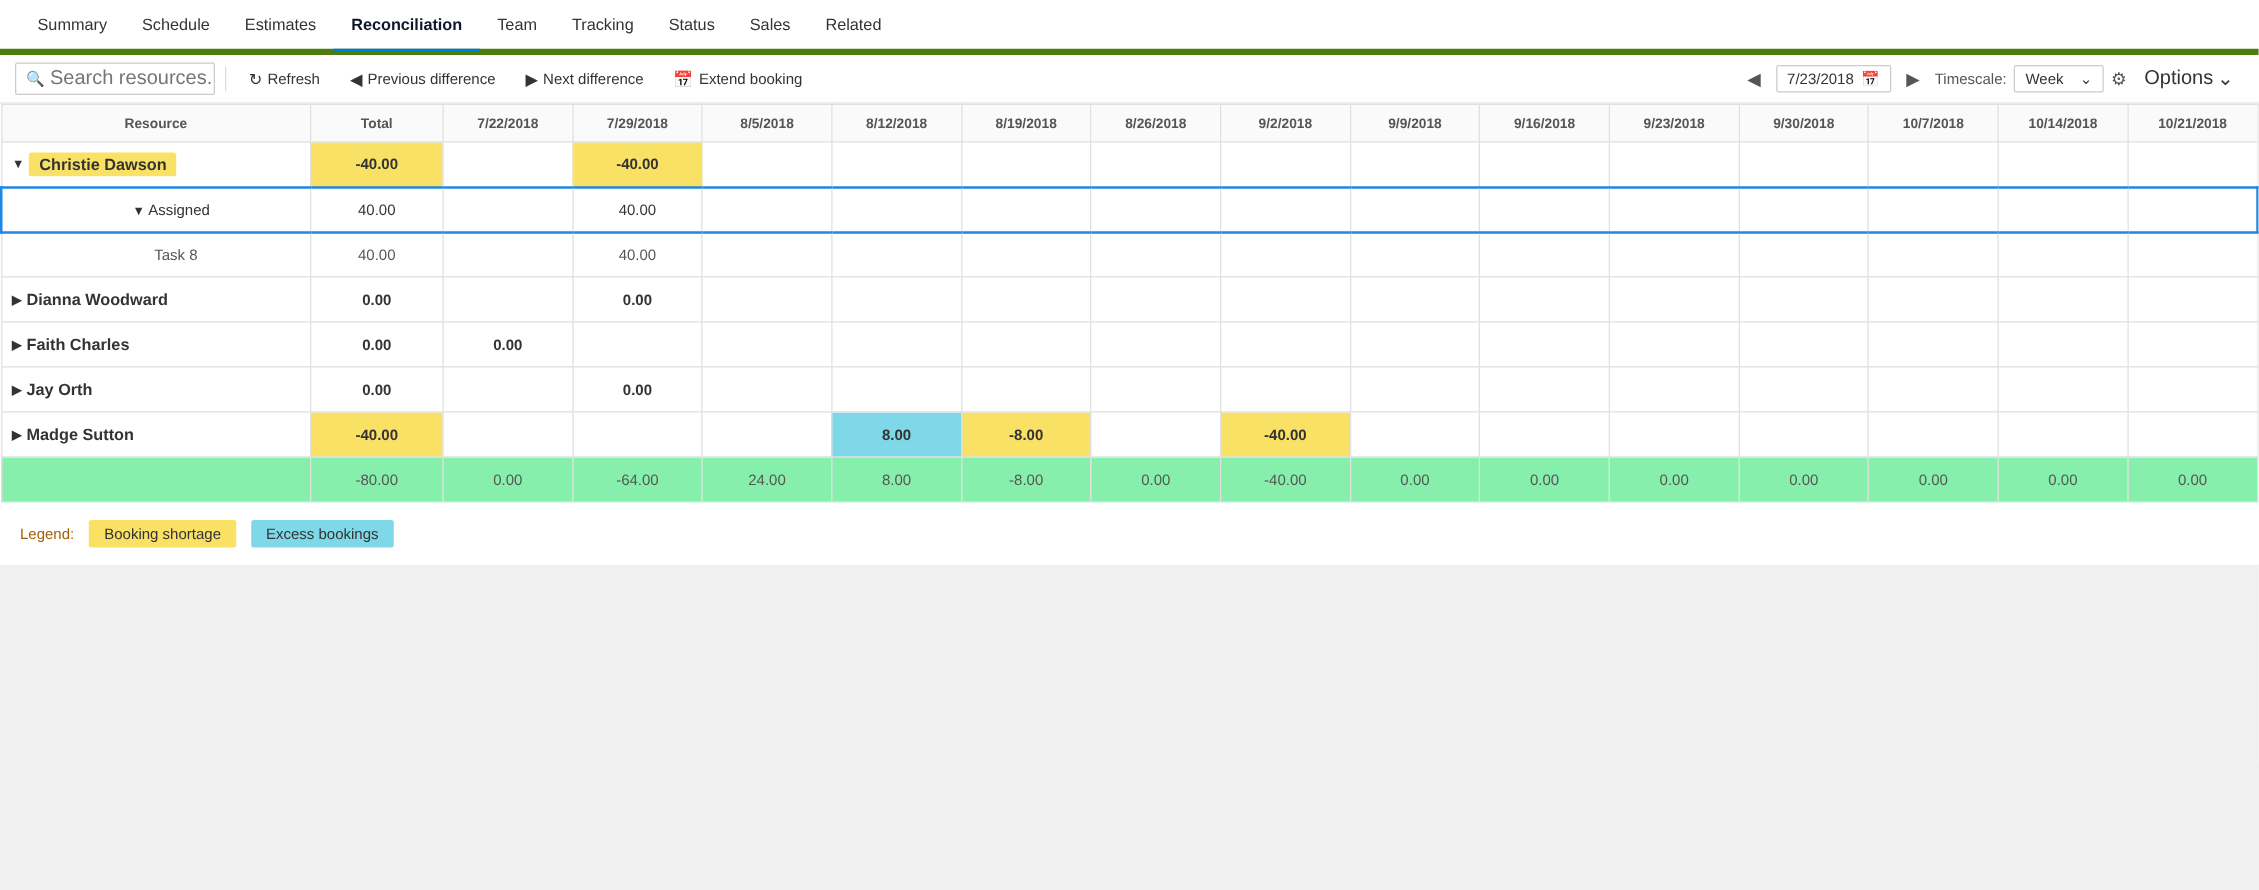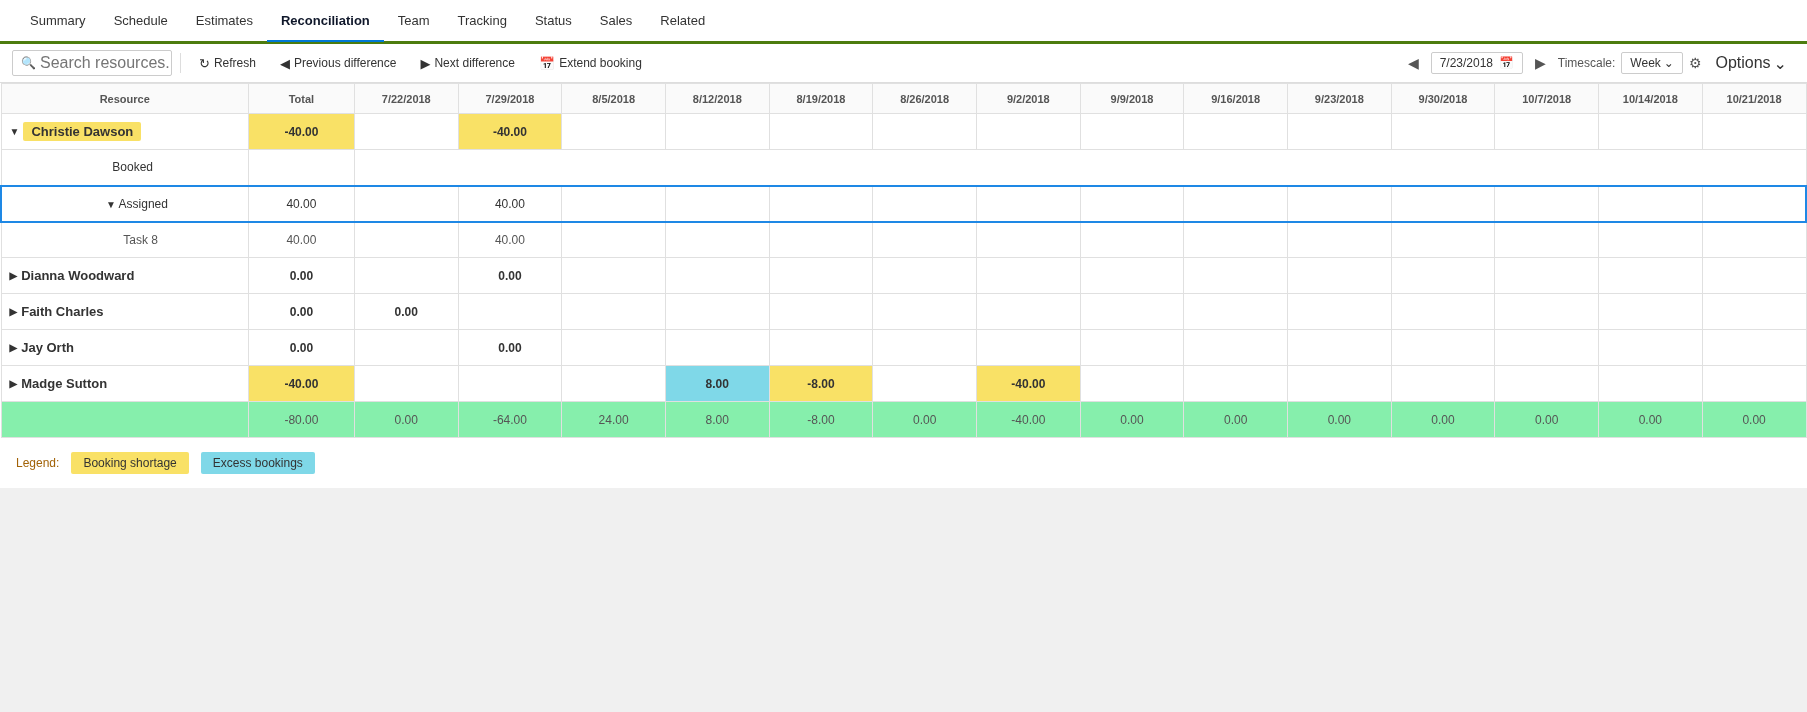--- a/index.html
+++ b/index.html
@@ -3,21 +3,21 @@
   <meta charset="utf-8">
   <style>
     * { box-sizing: border-box; margin: 0; padding: 0; }
     body { font-family: 'Segoe UI', Arial, sans-serif; font-size: 13px; background: #f8f8f8; color: #333; }
 
     
     .top-nav {
       display: flex;
       align-items: center;
       background: #fff;
-      border-bottom: 3px solid #4d7c0f;
+      border-bottom: 5px solid #4d7c0f;
       padding: 0 16px;
       height: 44px;
     }
     .nav-item {
       padding: 12px 14px;
       cursor: pointer;
       color: #333;
       font-size: 13px;
       border-bottom: 2px solid transparent;
       margin-bottom: -1px;
@@ -69,21 +69,21 @@
     .toolbar-sep { width: 1px; height: 20px; background: #ddd; margin: 0 4px; }
     .toolbar-right { margin-left: auto; display: flex; align-items: center; gap: 6px; }
     .date-nav-btn {
       background: none; border: none; cursor: pointer; font-size: 14px; color: #555; padding: 2px 6px;
     }
     .date-box {
       display: flex; align-items: center; border: 1px solid #ccc; border-radius: 2px; padding: 3px 8px; font-size: 12px; background: #fff; gap: 6px;
     }
     .timescale-label { font-size: 12px; color: #555; }
     .timescale-select {
-      display: flex; align-items: flex-end; gap: 3px; font-size: 12px; cursor: pointer; border: 1px solid #ccc; border-radius: 2px; padding: 3px 8px;
+      display: flex; align-items: flex-end; gap: 13px; font-size: 12px; cursor: pointer; border: 1px solid #ccc; border-radius: 2px; padding: 3px 8px;
     }
     .options-btn {
       display: flex; align-items: center; gap: 3px; font-size: 16px; cursor: pointer; padding: 3px 8px;
     }
 
     
     .grid-container {
       background: #fff;
       overflow: auto;
       position: relative;
@@ -286,27 +286,20 @@
           <td class="col-date"></td>
           <td class="col-date"></td>
           <td class="col-date"></td>
           <td class="col-date"></td>
           <td class="col-date"></td>
           <td class="col-date"></td>
           <td class="col-date"></td>
           <td class="col-date"></td>
         </tr>
 
-        <tr class="row-sub">
-          <td class="col-resource">
-            <div class="resource-name" style="padding-left:24px;">Booked</div>
-          </td>
-          <td class="col-total"></td>
-          <td colspan="14"></td>
-        </tr>
 
         <tr class="assigned-border-row">
           <td class="col-resource" style="border-left:2px solid #1e88e5;">
             <div class="resource-name" style="padding-left:24px;">
               <span class="expand-icon">▼</span>
               <span>Assigned</span>
             </div>
           </td>
           <td class="col-total">40.00</td>
           <td class="col-date"></td>

